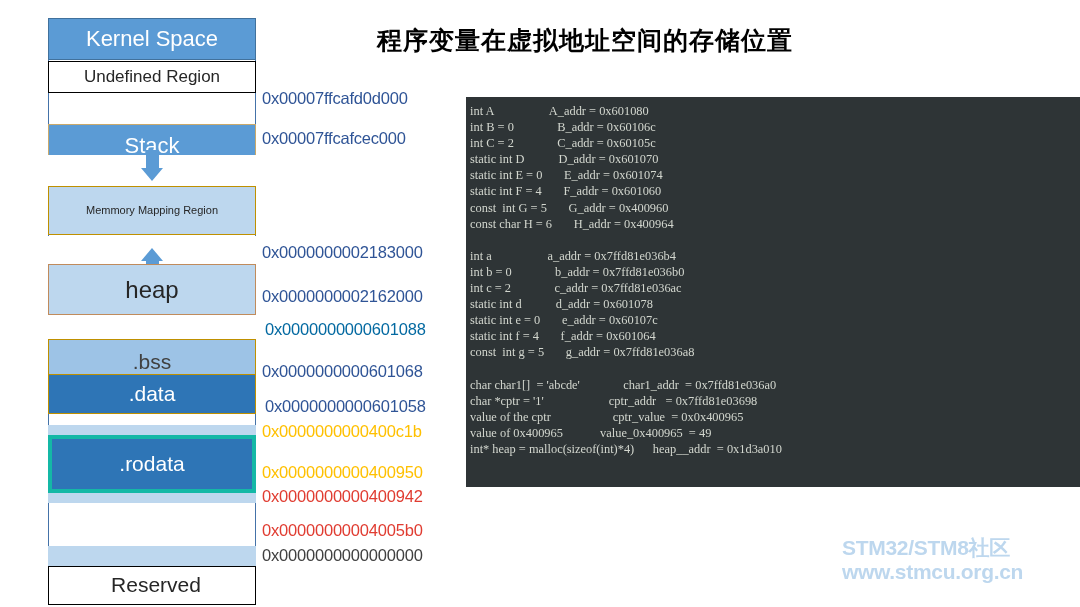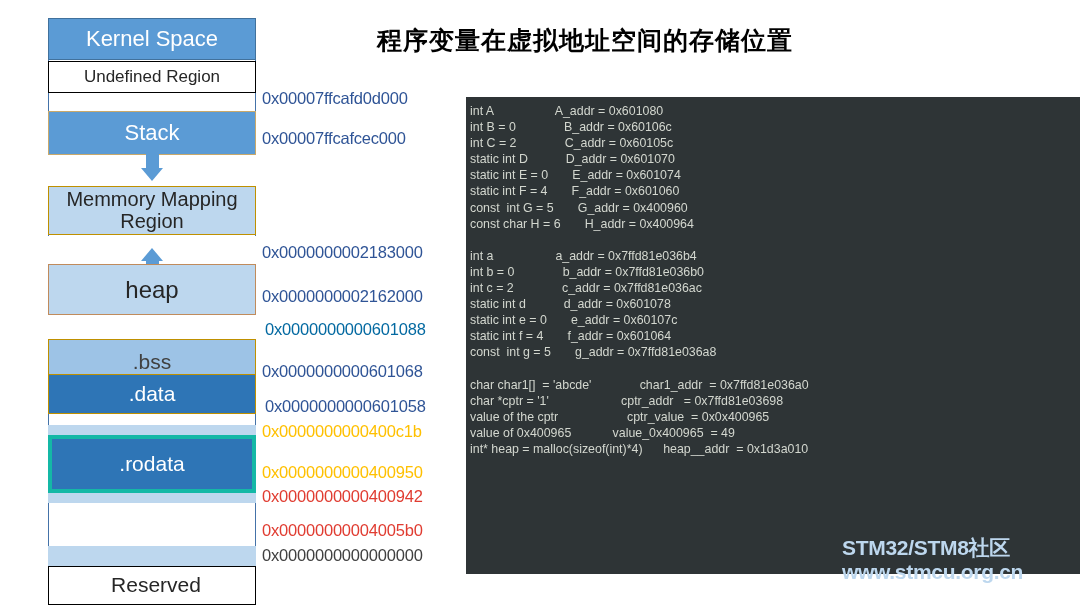--- a/index.html
+++ b/index.html
@@ -90,24 +90,24 @@
     color: #2F5496;
     letter-spacing: -0.2px;
   }
 
   
   #code-block {
     position: absolute;
     left: 466px;
     top: 97px;
     width: 614px;
-    height: 477px;
+    height: 390px;
     background: #2E3436;
     color: #d3d7cf;
-    font-family: Liberation Sans, sans-serif;
+    font-family: Liberation Serif, serif;
     font-size: 12.4px;
     line-height: 16.1px;
     padding: 6px 0 0 4px;
     box-sizing: border-box;
     overflow: hidden;
   }
   .code-line {
     display: block;
     white-space: pre;
     height: 16.1px;
@@ -139,31 +139,31 @@
   <div class="spine right"></div>
 
   <div class="mem-block" style="top:0px;height:42px;background:#5B9BD5;border:1px solid #41719C;color:#ffffff;font-size:22px;">
     <span class="mem-label">Kernel Space</span>
   </div>
 
   <div class="mem-block" style="top:43px;height:32px;background:#ffffff;border:1px solid #000000;color:#262626;font-size:17px;">
     <span class="mem-label">Undefined Region</span>
   </div>
 
-  <div class="mem-block" style="top:93px;height:44px;background:#5B9BD5;border:1px solid #C9A96B;color:#ffffff;font-size:22px;">
+  <div class="mem-block" style="top:106px;height:44px;background:#5B9BD5;border:1px solid #C9A96B;color:#ffffff;font-size:22px;">
     <span class="mem-label">Stack</span>
   </div>
 
   <div class="mem-block" style="top:137px;height:31px;background:#ffffff;">
     <span class="mem-label"></span>
   </div>
   <div class="arrow" style="left:98px;top:132px;height:20px;"></div>
   <div class="arrow-head down" style="left:93px;top:150px;"></div>
 
-  <div class="mem-block" style="top:168px;height:49px;background:#BDD7EE;border:1px solid #BF9000;color:#262626;font-size:20px;">
+  <div class="mem-block" style="top:168px;height:49px;background:#BDD7EE;border:1px solid #BF9000;color:#262626;font-size:11px;">
     <span class="mem-label">Memmory Mapping Region</span>
   </div>
 
   <div class="mem-block" style="top:218px;height:28px;background:#ffffff;">
     <span class="mem-label"></span>
   </div>
   <div class="arrow-head up" style="left:93px;top:230px;"></div>
   <div class="arrow" style="left:98px;top:243px;height:22px;"></div>
 
   <div class="mem-block" style="top:246px;height:51px;background:#BDD7EE;border:1px solid #C08B5C;color:#262626;font-size:24px;">

